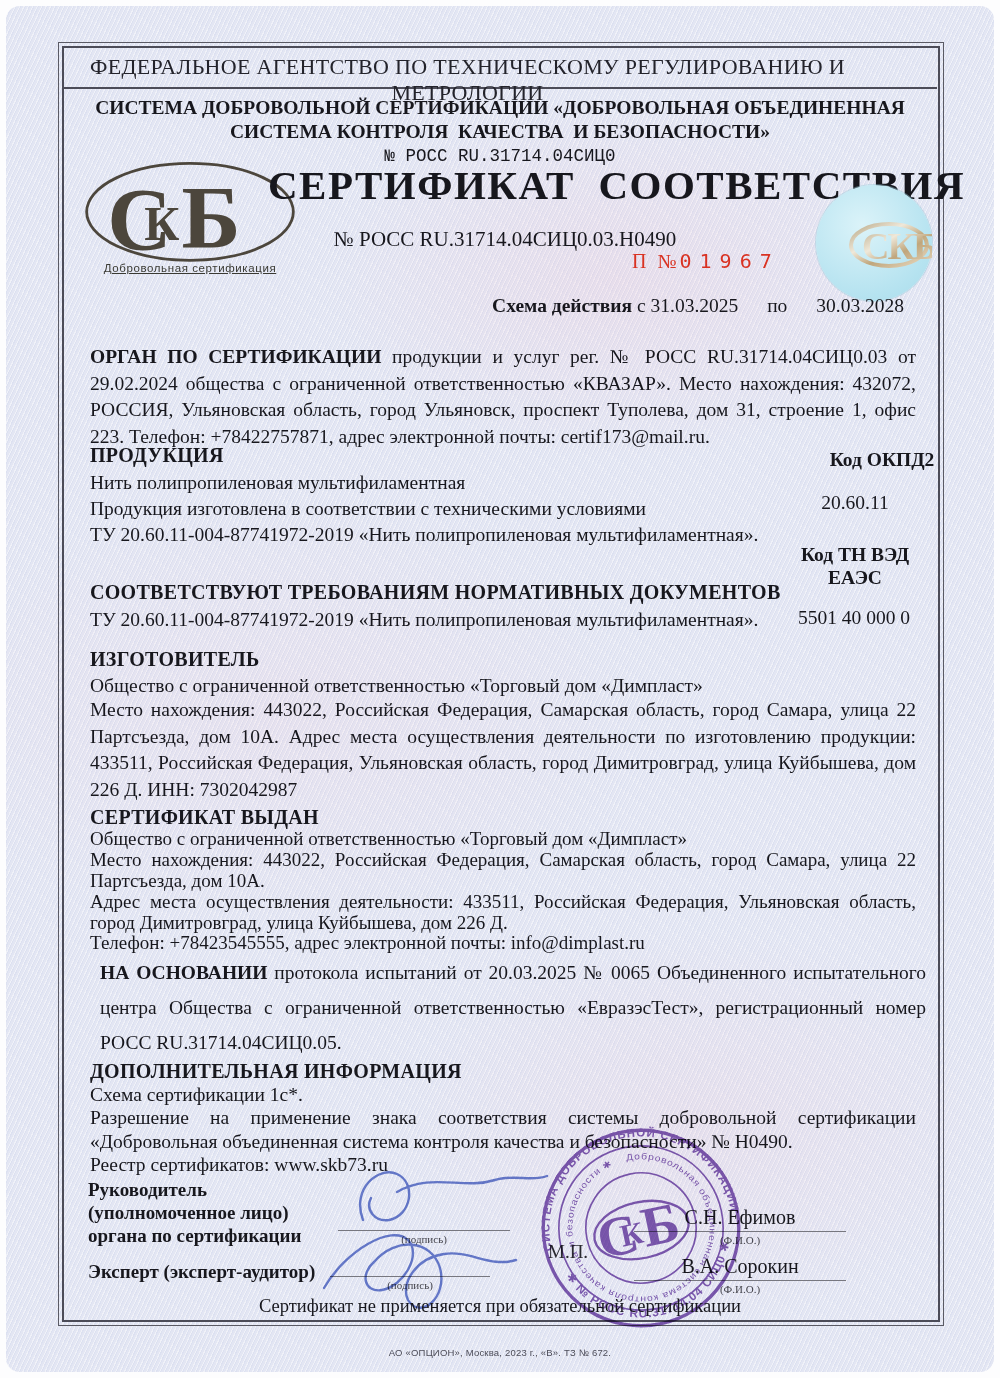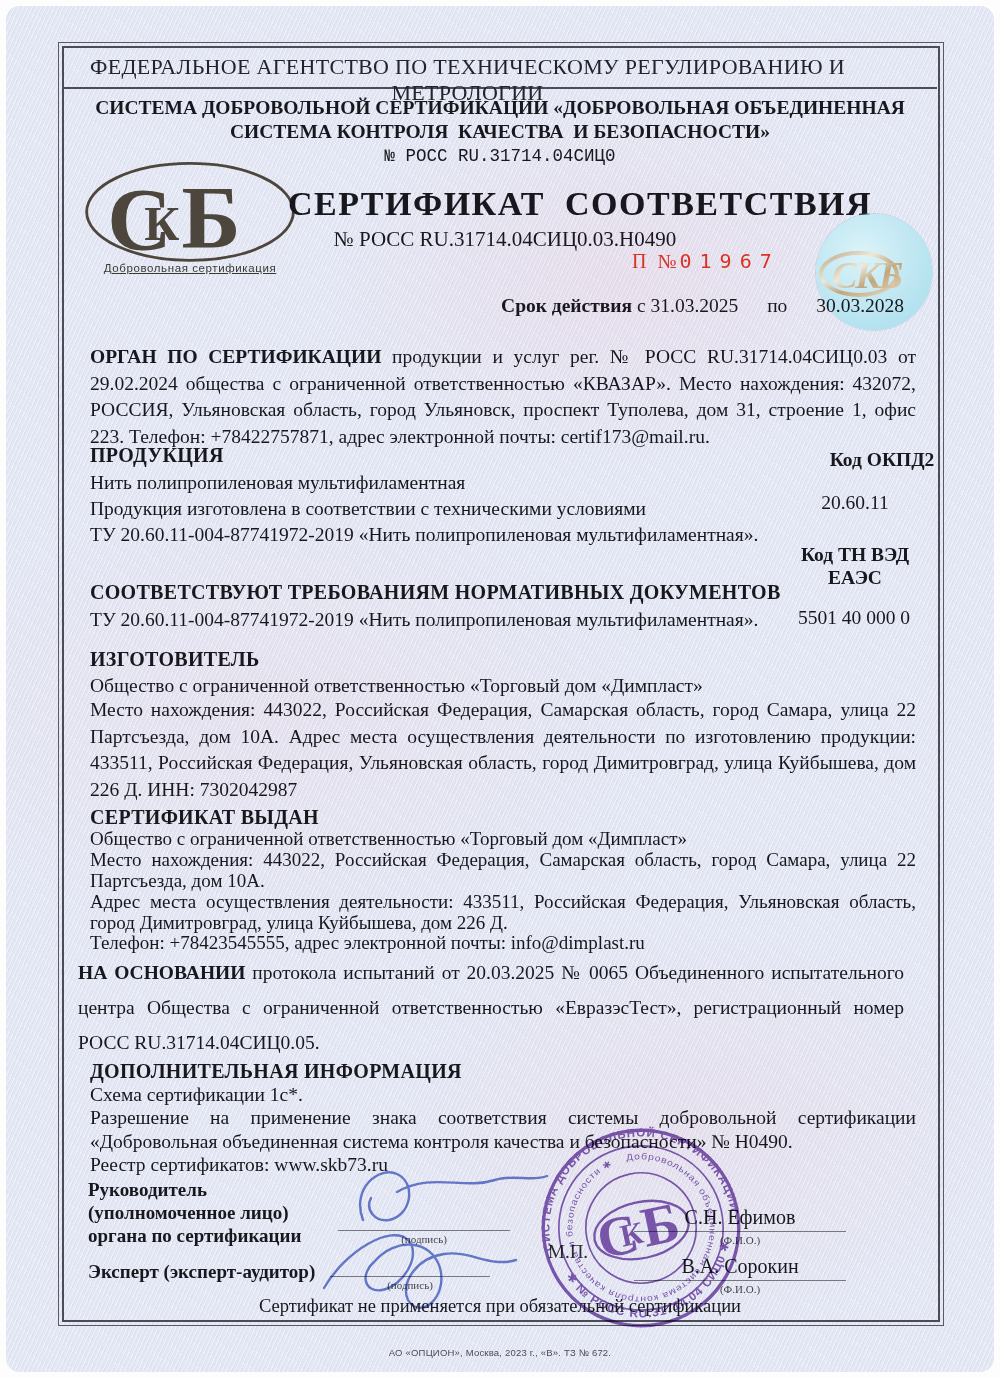--- a/index.html
+++ b/index.html
@@ -18,47 +18,47 @@
   .hdr-divider{position:absolute;left:63px;top:87px;width:874px;border-top:2px solid #4c4c58;}
   .center{text-align:center;}
   .bold{font-weight:700;}
   .agency{left:58px;top:54px;width:819px;font-size:22px;letter-spacing:.3px;color:#23232b;}
   .sys1{left:58px;top:97px;width:884px;font-size:19.5px;font-weight:700;white-space:pre;}
   .sys2{left:58px;top:121px;width:884px;font-size:19.5px;font-weight:700;white-space:pre;}
   .sysreg{left:58px;top:146px;width:884px;font-size:17.5px;font-family:Liberation Mono, monospace;}
   .logo-svg{left:82px;top:156px;}
   .logo-caption{left:70px;top:262px;width:240px;text-align:center;
     font-family:"Liberation Sans","DejaVu Sans",sans-serif;font-size:11.5px;letter-spacing:.6px;color:#3a3a33;text-decoration:underline;}
-  .main-title{left:268px;top:161px;width:624px;font-size:34px;font-weight:700;letter-spacing:1.5px;white-space:pre;margin-top:24px;}
+  .main-title{left:268px;top:161px;width:624px;font-size:41px;font-weight:700;letter-spacing:1.5px;white-space:pre;}
   .cert-number{left:270px;top:227px;width:470px;font-size:21px;}
   .blank-no{left:632px;top:249px;width:260px;color:#d93222;font-size:20px;}
   .blank-no .lbl{letter-spacing:3px;}
   .blank-no .num{letter-spacing:8px;font-family:"DejaVu Sans Mono",monospace;font-size:20px;}
-  .hologram{left:816px;top:214px;width:116px;height:116px;border-radius:50%;
+  .hologram{left:816px;top:185px;width:116px;height:116px;border-radius:50%;
     background:radial-gradient(circle at 40% 35%, #dbf3f9, #b6e3f0 68%, #a7dbea);
-    box-shadow:0 0 0 1px rgba(150,200,215,.45);display:flex;align-items:center;justify-content:flex-start;font-style:italic;}
+    box-shadow:0 0 0 1px rgba(150,200,215,.45);display:flex;align-items:center;justify-content:flex-end;}
   .validity{left:420px;top:295px;width:484px;text-align:right;font-size:19.5px;}
   .validity .gap{display:inline-block;width:24px;}
   .para{font-size:19.5px;line-height:1.37;text-align:justify;}
   .sec-organ{left:90px;top:344px;width:826px;}
   .sec-heading{font-size:20px;font-weight:700;letter-spacing:.3px;}
   .sec-production{left:90px;top:444px;width:826px;}
   .prod-lines{width:706px;font-size:19.5px;line-height:1.33;margin-top:3px;}
   .code-okpd2-label{left:809px;top:449px;width:146px;font-size:19.5px;font-weight:700;text-align:center;}
   .code-okpd2-value{left:782px;top:492px;width:146px;font-size:19.5px;text-align:center;}
   .code-tnved-label{left:782px;top:543px;width:146px;font-size:19.5px;font-weight:700;text-align:center;line-height:1.2;}
   .code-tnved-value{left:774px;top:607px;width:160px;font-size:19.5px;text-align:center;}
   .sec-conformity{left:90px;top:581px;width:706px;}
   .sec-conformity .line{font-size:19.5px;margin-top:5px;}
   .sec-manufacturer{left:90px;top:648px;width:826px;}
   .sec-manufacturer .line1{font-size:19.5px;margin-top:4px;}
   .sec-issued{left:90px;top:806px;width:826px;}
   .sec-issued .t{font-size:19px;line-height:1.1;}
   .sec-issued .jp{font-size:19px;line-height:1.1;text-align:justify;}
-  .sec-basis{left:78px;top:955px;width:826px;font-size:19.5px;line-height:1.8;text-align:justify;}
+  .sec-basis{left:100px;top:955px;width:826px;font-size:19.5px;line-height:1.8;text-align:justify;}
   .sec-additional{left:90px;top:1060px;width:826px;}
   .sec-additional .t{font-size:19.5px;line-height:1.2;}
   .sec-additional .jp{font-size:19.5px;line-height:1.2;text-align:justify;}
   .role1{left:88px;top:1178px;width:280px;font-size:19px;font-weight:700;line-height:1.22;}
   .role2{left:88px;top:1261px;width:310px;font-size:19px;font-weight:700;}
   .sig-line1{left:338px;top:1204px;width:172px;height:26px;border-bottom:1px solid #77777f;}
   .sig-line2{left:330px;top:1250px;width:160px;height:26px;border-bottom:1px solid #77777f;}
   .sig-cap1{left:338px;top:1233px;width:172px;text-align:center;font-size:11px;color:#44444c;}
   .sig-cap2{left:330px;top:1279px;width:160px;text-align:center;font-size:11px;color:#44444c;}
   .name1{left:640px;top:1206px;width:200px;text-align:center;font-size:20px;}
@@ -114,21 +114,21 @@
           <stop offset=".6" stop-color="#c0a67c"></stop>
             <stop offset="1" stop-color="#e9dbc3"></stop>
         </linearGradient>
       </defs>
       <ellipse cx="43" cy="30" rx="38" ry="21" fill="none" stroke="url(#holograd)" stroke-width="4"></ellipse>
       <text x="16" y="44" font-family="Liberation Serif, DejaVu Serif, serif" font-weight="700" font-size="38" letter-spacing="-2" fill="url(#holograd)">СКБ</text>
     </svg>
   </div>
 
   <div class="abs validity">
-    <span class="bold">Срок действия</span>
+    <span class="bold">Схема действия</span>
     <span>с 31.03.2025</span><span class="gap"></span>
     <span>по</span><span class="gap"></span>
     <span>30.03.2028</span>
   </div>
 
   <div class="abs para sec-organ">
     <span class="bold">ОРГАН ПО СЕРТИФИКАЦИИ</span><span> продукции и услуг рег. № РОСС RU.31714.04СИЦ0.03 от 29.02.2024 общества с ограниченной ответственностью «КВАЗАР».  Место нахождения: 432072, РОССИЯ, Ульяновская область, город Ульяновск, проспект Туполева, дом 31, строение 1, офис 223. Телефон: +78422757871, адрес электронной почты: certif173@mail.ru.</span>
   </div>
 
   <div class="abs sec-production">

